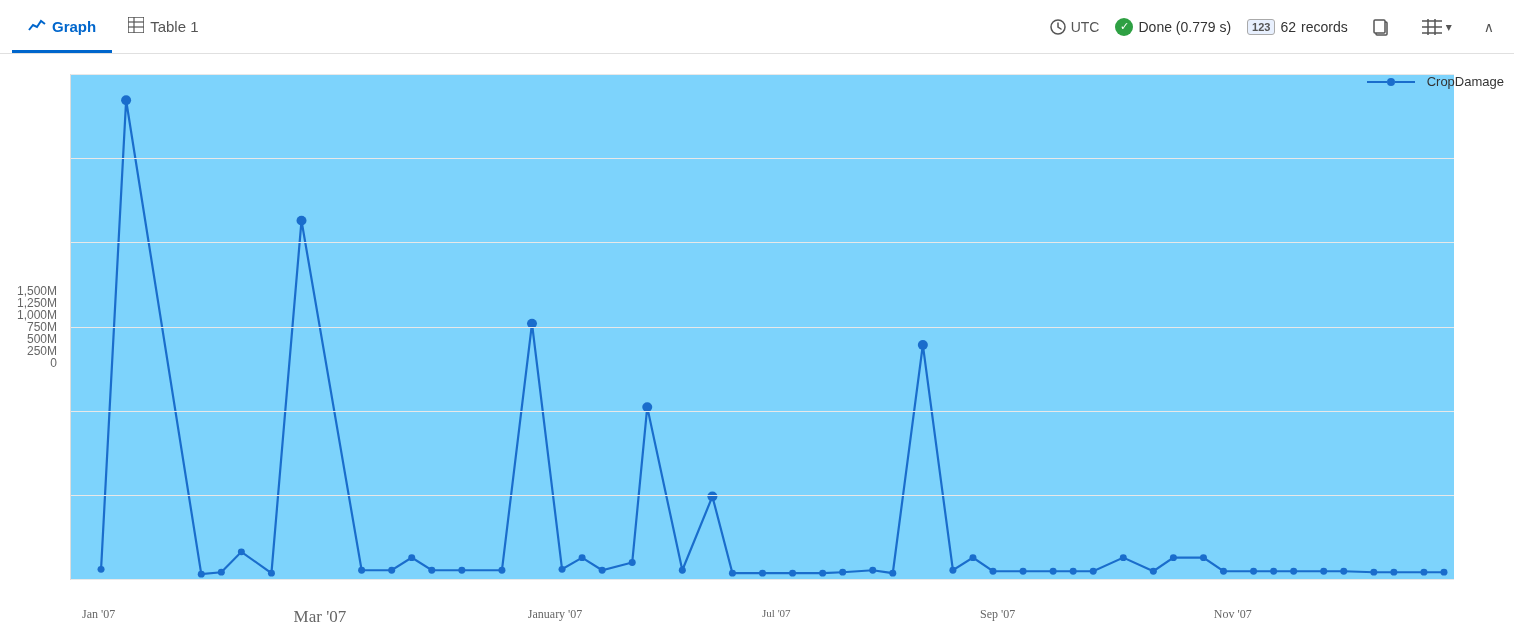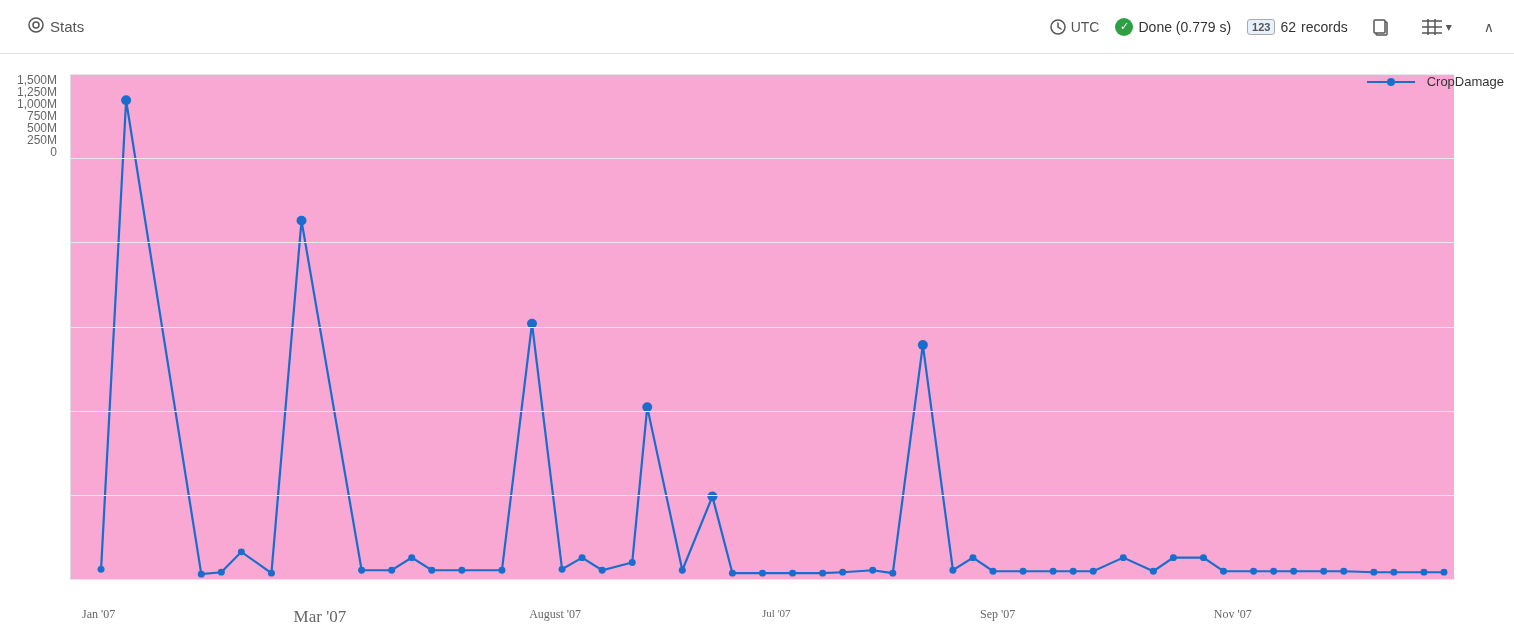--- a/index.html
+++ b/index.html
@@ -114,37 +114,37 @@
     }
 
     .y-axis-labels {
       position: absolute;
       left: 0;
       top: 20px;
       bottom: 50px;
       width: 65px;
       display: flex;
       flex-direction: column;
-      justify-content: flex-start;
+      justify-content: center;
       align-items: flex-end;
       padding-right: 8px;
     }
 
     .y-label {
       font-size: 12px;
       color: #666;
       line-height: 1;
     }
 
     .chart-area {
       position: relative;
       border-left: 1px solid #ddd;
       border-bottom: 1px solid #ddd;
       height: 100%;
-      background: #f9a8d4;
+      background: #7dd3fc;
       font-family: Liberation Serif, serif;
     }
 
     .grid-lines {
       position: absolute;
       top: 0; left: 0; right: 0; bottom: 0;
     }
 
     .grid-line {
       position: absolute;
@@ -181,31 +181,41 @@
       height: 8px;
       border-radius: 50%;
       background: #1a6dcc;
     }
   </style>
 </head>
 <body>
 
 <div class="header">
 
-
+  <div class="tab active">
+    <span class="tab-icon">
+      <svg width="18" height="18" viewBox="0 0 18 18" fill="none" xmlns="http://www.w3.org/2000/svg">
+        <polyline points="1,14 5,9 9,11 13,5 17,8" stroke="#0066cc" stroke-width="2" fill="none"></polyline>
+      </svg>
+    </span>
+    <span>Graph</span>
+  </div>
 
   <div class="tab">
     <span class="tab-icon">
-      <svg width="16" height="16" viewBox="0 0 16 16" fill="none">
-        <circle cx="8" cy="8" r="7" stroke="#555" stroke-width="1.5"></circle>
-        <circle cx="8" cy="8" r="3" stroke="#555" stroke-width="1.5"></circle>
+      <svg width="16" height="16" viewBox="0 0 16 16" fill="#555">
+        <rect x="0" y="0" width="16" height="16" rx="1" fill="none" stroke="#555" stroke-width="1.5"></rect>
+        <line x1="0" y1="5" x2="16" y2="5" stroke="#555" stroke-width="1.2"></line>
+        <line x1="0" y1="10" x2="16" y2="10" stroke="#555" stroke-width="1.2"></line>
+        <line x1="6" y1="0" x2="6" y2="16" stroke="#555" stroke-width="1.2"></line>
       </svg>
     </span>
-    <span>Stats</span>
-  </div>
+    <span>Table 1</span>
+  </div>
+
 
   <div class="header-right">
     <div class="status-utc">
       <svg width="16" height="16" viewBox="0 0 16 16" fill="none">
         <circle cx="8" cy="8" r="7" stroke="#555" stroke-width="1.5"></circle>
         <polyline points="8,4 8,8 11,10" stroke="#555" stroke-width="1.5" stroke-linecap="round"></polyline>
       </svg>
       <span>UTC</span>
     </div>
 
@@ -380,21 +390,21 @@
       <circle cx="1320" cy="513" r="3.5" fill="#1a6dcc"></circle>
       <circle cx="1350" cy="513" r="3.5" fill="#1a6dcc"></circle>
       <circle cx="1370" cy="513" r="3.5" fill="#1a6dcc"></circle>
     </svg>
 
     
     <div style="position:absolute; bottom:-28px; left:0; right:0; display:flex;">
 
       <span style="position:absolute; left:2%; font-size:12px; color:#666; transform:translateX(-50%);">Jan '07</span>
       <span style="position:absolute; left:18%; font-size:17px; color:#666; transform:translateX(-50%);">Mar '07</span>
-      <span style="position:absolute; left:35%; font-size:12px; color:#666; transform:translateX(-50%);">August '07</span>
+      <span style="position:absolute; left:35%; font-size:12px; color:#666; transform:translateX(-50%);">January '07</span>
       <span style="position:absolute; left:51%; font-size:11px; color:#666; transform:translateX(-50%);">Jul '07</span>
       <span style="position:absolute; left:67%; font-size:12px; color:#666; transform:translateX(-50%);">Sep '07</span>
       <span style="position:absolute; left:84%; font-size:12px; color:#666; transform:translateX(-50%);text-align:center;">Nov '07</span>
     </div>
   </div>
 
   <div class="legend">
     <div class="legend-line">
       <div style="display:flex;align-items:center;gap:0;">
         <div class="legend-dash"></div>

